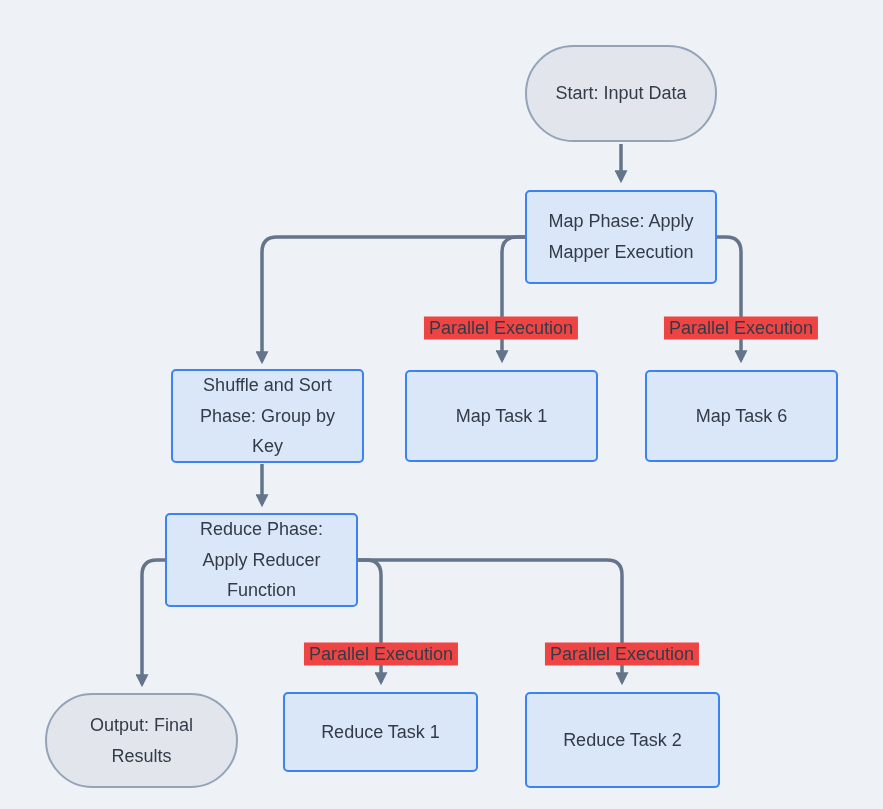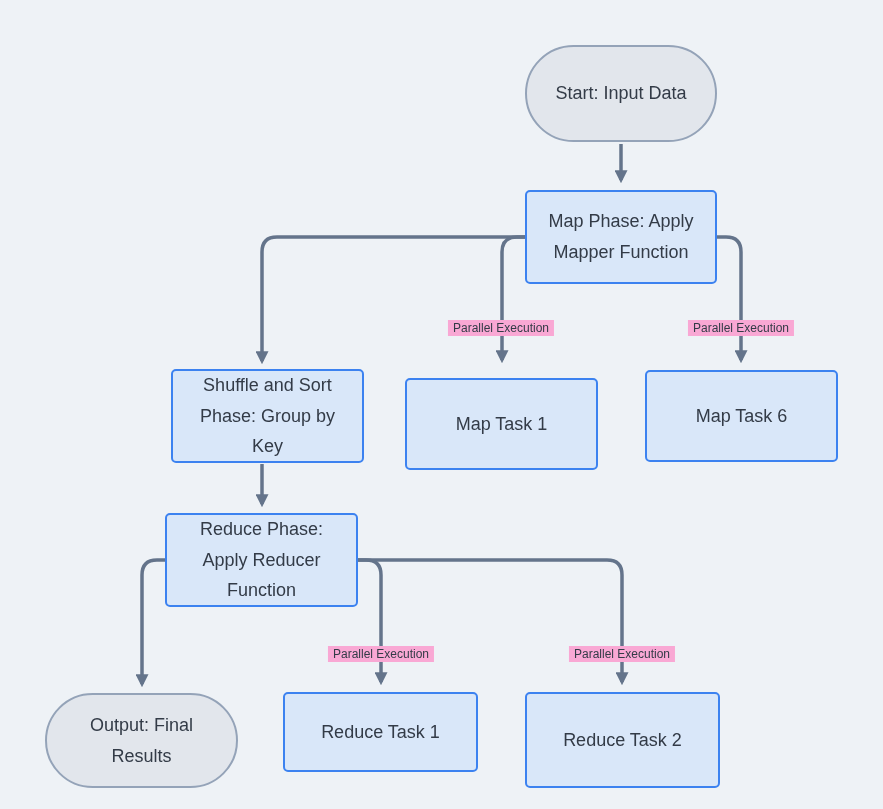--- a/index.html
+++ b/index.html
@@ -47,23 +47,23 @@
   }
   .node.stadium {
     background: #e2e6ec;
     border: 2px solid #94a3b8;
     border-radius: 60px;
     padding: 0 12px;
   }
   .edge-label {
     position: absolute;
     transform: translate(-50%, -50%);
-    background: #f9a8d4;
+    background: #ef4444;
     color: #333b47;
-    font-size: 12px;
+    font-size: 18px;
     font-weight: 500;
     padding: 1px 5px;
     white-space: nowrap;
   }
 </style>
 </head>
 <body>
 
 <div class="canvas">
 
@@ -81,24 +81,24 @@
     <path class="edge" d="M165,560 H157 Q142,560 142,575 V684" marker-end="url(#arrow)"></path>
     <path class="edge" d="M358,560 H366 Q381,560 381,575 V682" marker-end="url(#arrow)"></path>
     <path class="edge" d="M358,560 H607 Q622,560 622,575 V682" marker-end="url(#arrow)"></path>
   </svg>
 
   <div class="node stadium" style="left:525px; top:45px; width:192px; height:97px;">
     <span>Start: Input Data</span>
   </div>
 
   <div class="node rect" style="left:525px; top:190px; width:192px; height:94px;">
-    <span>Map Phase: Apply Mapper Function</span>
+    <span>Map Phase: Apply Mapper Execution</span>
   </div>
 
-  <div class="node rect" style="left:405px; top:370px; width:193px; height:92px;margin-top:8px;">
+  <div class="node rect" style="left:405px; top:370px; width:193px; height:92px;">
     <span>Map Task 1</span>
   </div>
 
   <div class="node rect" style="left:645px; top:370px; width:193px; height:92px;">
     <span>Map Task 6</span>
   </div>
 
   <div class="node rect" style="left:165px; top:369px; width:193px; height:94px;margin-left:6px;">
     <span>Shuffle and Sort Phase: Group by Key</span>
   </div>

